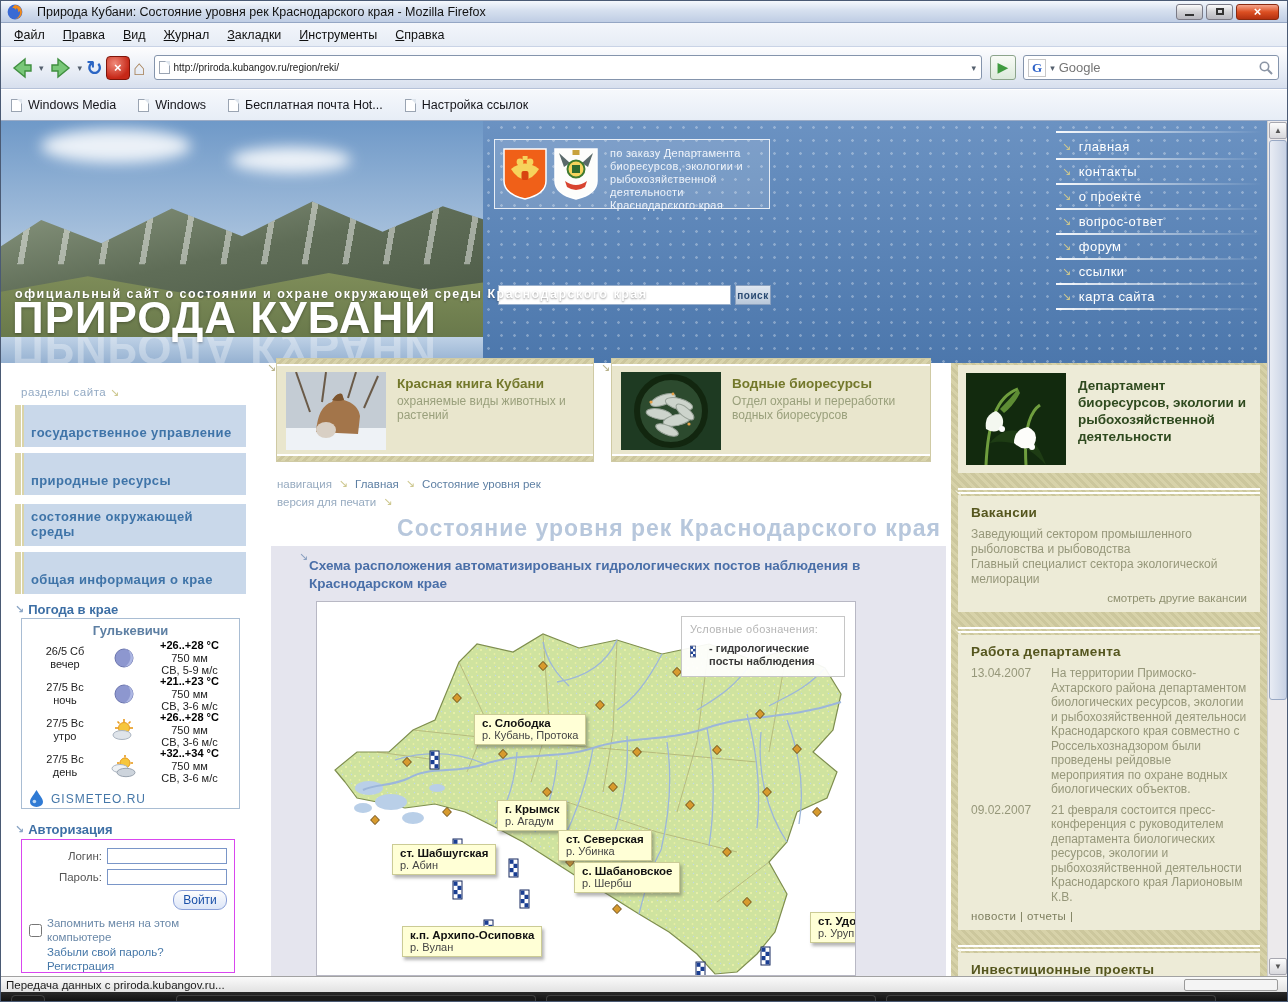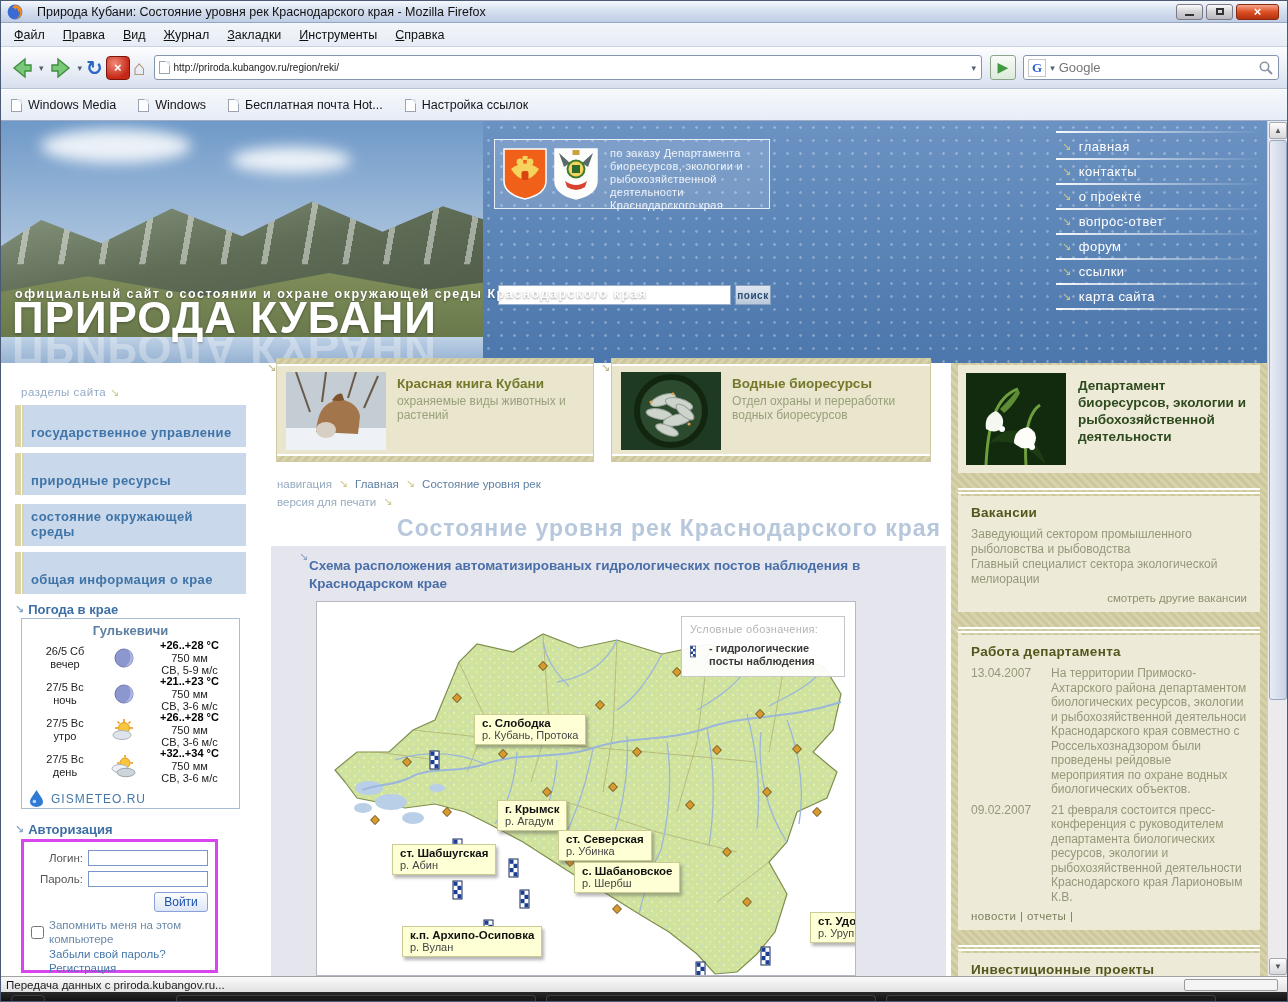--- a/index.html
+++ b/index.html
@@ -109,26 +109,26 @@
   .widget { position:absolute; left:20px; width:219px; background:#fff; border:1px solid #a9bdd3; font-size:11px; color:#333; }
   .w-city { text-align:center; font-weight:bold; font-size:13px; color:#5d7fa3; padding:4px 0 2px; }
   .w-row { display:flex; align-items:center; height:36px; }
   .w-date { width:86px; text-align:center; line-height:13px; color:#222; }
   .w-icon { width:32px; display:flex; justify-content:center; }
   .w-vals { flex:1; text-align:center; line-height:12.5px; color:#222; }
   .w-temp { font-weight:bold; color:#000; }
   .w-src { display:flex; align-items:center; gap:8px; padding:6px 0 5px 8px; }
   .w-src a { color:#4577a8; font-size:12px; letter-spacing:1px; text-decoration:none; }
 
-  .authbox { position:absolute; left:20px; top:838px; width:197px; height:134px; background:#fff; border:3px solid #d946ef;
+  .authbox { position:absolute; left:20px; top:838px; width:214px; height:134px; background:#fff; border:1px solid #d946ef;
     font-size:11.5px; color:#555; padding:8px 7px 0; }
   .a-row { display:flex; align-items:center; justify-content:flex-end; gap:5px; margin-bottom:5px; }
   .a-row input { width:120px; height:16px; border:1px solid #7a96c8; font-size:11px; font-family:inherit; }
   .a-btnrow { display:flex; justify-content:flex-end; margin:3px 0 6px; }
-  .a-btn { width:54px; height:20px; background:linear-gradient(#fdfdfd,#dde6f8); border:1px solid #8aa0d8; border-radius:3px;
+  .a-btn { width:54px; height:20px; background:linear-gradient(#fdfdfd,#dde6f8); border:1px solid #8aa0d8; border-radius:9px;
     color:#1a50a8; font-size:12px; font-family:inherit; }
   .a-chk { display:flex; gap:5px; color:#6a88a8; line-height:14px; }
   .a-chk input { margin-top:1px; }
   .a-link { display:block; color:#4577a8; margin:2px 0 0 18px; }
 
   
   .pcard { position:absolute; top:357px; height:104px; background:#e9e6cd; border:1px solid #cfcaa4; }
   .pcard .strip { height:7px; background:repeating-linear-gradient(135deg,#d8d3ab 0 3px,#ccc69d 3px 6px); border-bottom:2px solid #fff; }
   .pcard .strip.b { position:absolute; bottom:0; left:0; right:0; border-bottom:none; border-top:2px solid #fff; }
   .pcard .pimg { position:absolute; left:9px; top:13px; width:100px; height:78px; }

